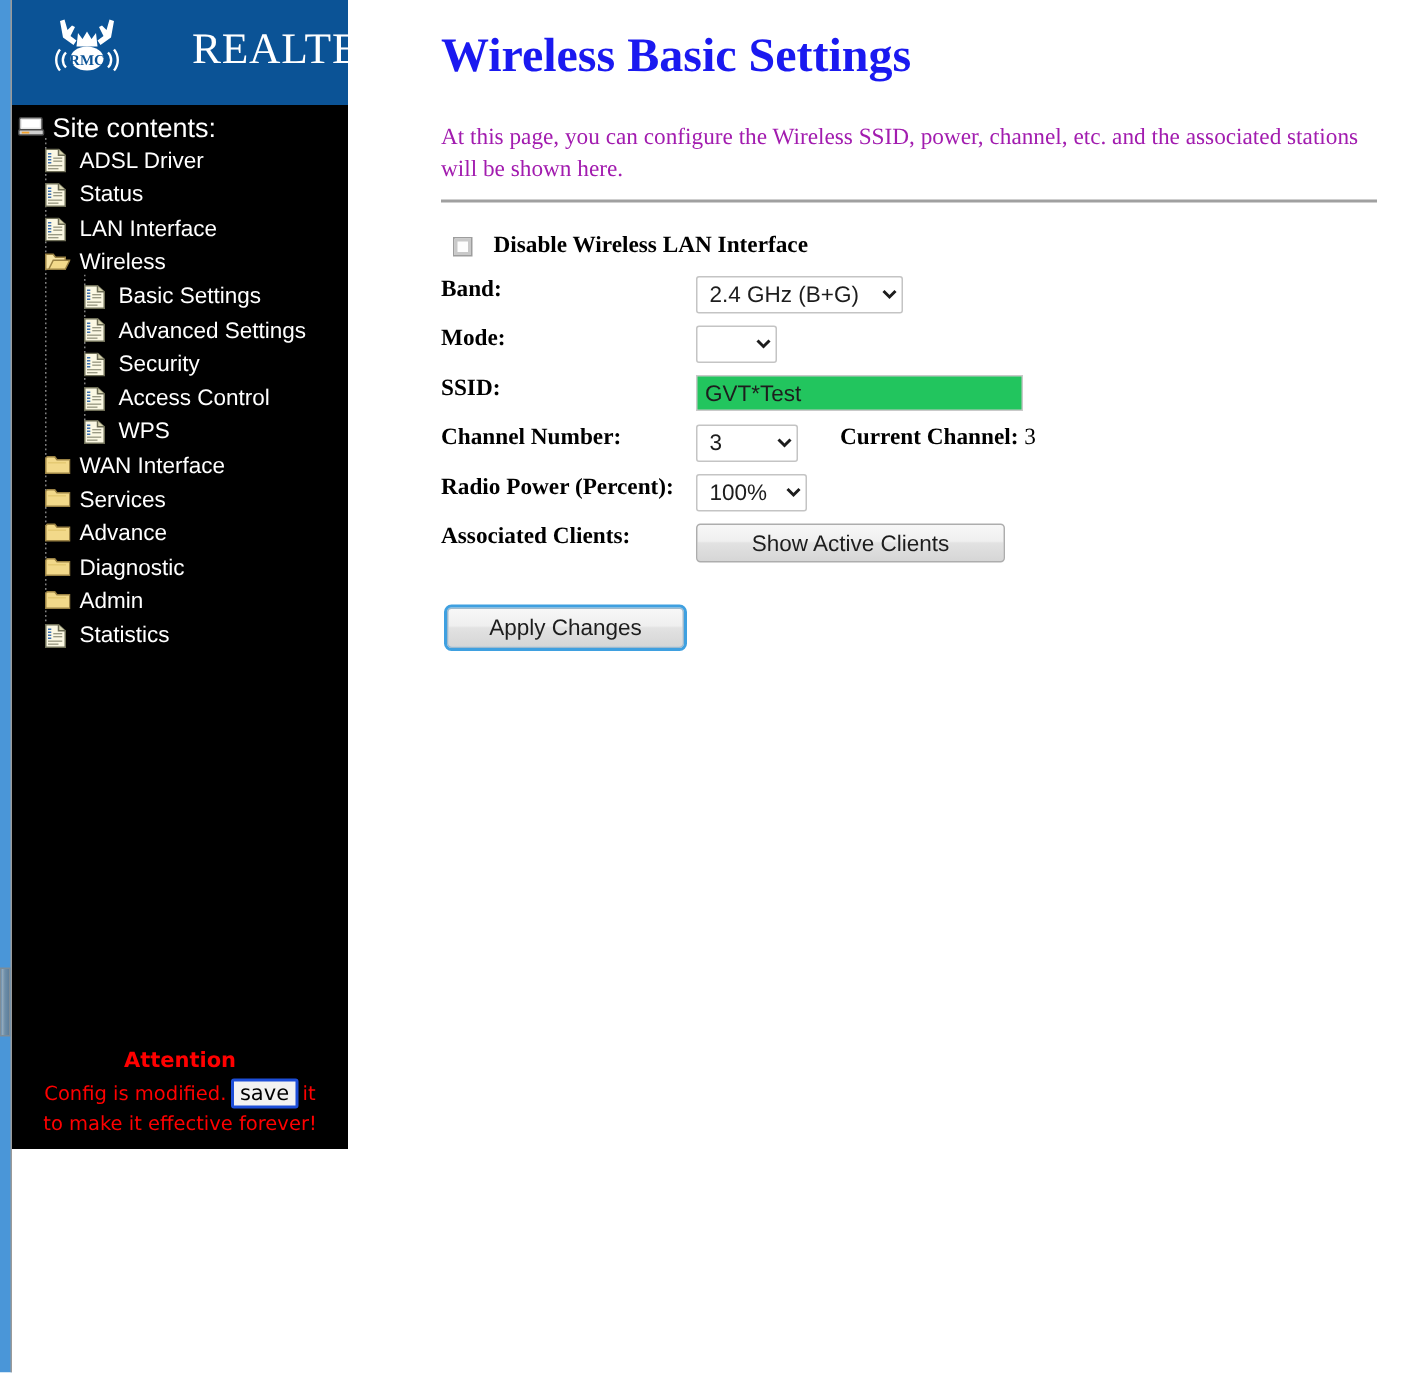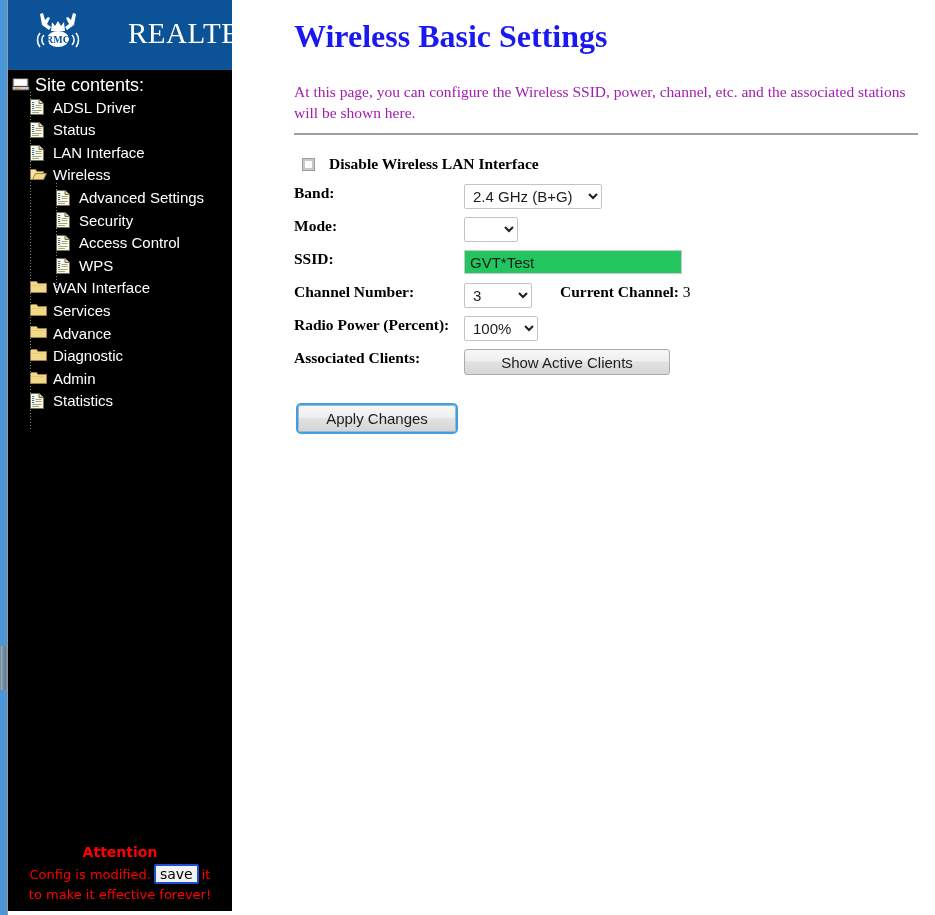--- a/index.html
+++ b/index.html
@@ -36,21 +36,21 @@
     border: 1px solid #7d8c97;
     box-sizing: border-box;
   }
 
   
   #sidebar {
     position: absolute;
     left: 8px;
     top: 0;
     width: 224px;
-    height: 911px;
+    height: 766px;
     background: #000000;
     overflow: hidden;
   }
   #logo-banner {
     height: 70px;
     background: #0b5396;
     position: relative;
   }
   #logo-inner {
     position: absolute;
@@ -422,20 +422,38 @@
             <rect x="2" y="3" width="2.2" height="1" fill="#3b6fb0"></rect>
             <rect x="2" y="5" width="2.2" height="1" fill="#3b6fb0"></rect>
             <rect x="2" y="7" width="2.2" height="1" fill="#3b6fb0"></rect>
             <rect x="2" y="9" width="2.2" height="1" fill="#3b6fb0"></rect>
             <rect x="5.5" y="6" width="6" height="0.9" fill="#9a9a84"></rect>
             <rect x="5.5" y="8" width="6" height="0.9" fill="#9a9a84"></rect>
             <rect x="2" y="11" width="9.5" height="0.9" fill="#9a9a84"></rect>
             <rect x="2" y="13" width="7" height="0.9" fill="#9a9a84"></rect>
           </svg>
         </span>
+        <span class="lbl">Basic Settings</span>
+      </div>
+      <div class="node lvl2">
+        <span class="hdash" style="left: 48px; width: 8px; top: 11px;"></span>
+        <span class="ico">
+          <svg width="14" height="16" viewBox="0 0 14 16">
+            <path d="M0.5 0.5 H9 L13.5 4.5 V15.5 H0.5 Z" fill="#fbf8e3" stroke="#6f6f58"></path>
+            <path d="M9 0.5 V4.5 H13.5" fill="#d8d5b0" stroke="#6f6f58"></path>
+            <rect x="2" y="3" width="2.2" height="1" fill="#3b6fb0"></rect>
+            <rect x="2" y="5" width="2.2" height="1" fill="#3b6fb0"></rect>
+            <rect x="2" y="7" width="2.2" height="1" fill="#3b6fb0"></rect>
+            <rect x="2" y="9" width="2.2" height="1" fill="#3b6fb0"></rect>
+            <rect x="5.5" y="6" width="6" height="0.9" fill="#9a9a84"></rect>
+            <rect x="5.5" y="8" width="6" height="0.9" fill="#9a9a84"></rect>
+            <rect x="2" y="11" width="9.5" height="0.9" fill="#9a9a84"></rect>
+            <rect x="2" y="13" width="7" height="0.9" fill="#9a9a84"></rect>
+          </svg>
+        </span>
         <span class="lbl">Advanced Settings</span>
       </div>
       <div class="node lvl2">
         <span class="hdash" style="left: 48px; width: 8px; top: 11px;"></span>
         <span class="ico">
           <svg width="14" height="16" viewBox="0 0 14 16">
             <path d="M0.5 0.5 H9 L13.5 4.5 V15.5 H0.5 Z" fill="#fbf8e3" stroke="#6f6f58"></path>
             <path d="M9 0.5 V4.5 H13.5" fill="#d8d5b0" stroke="#6f6f58"></path>
             <rect x="2" y="3" width="2.2" height="1" fill="#3b6fb0"></rect>
             <rect x="2" y="5" width="2.2" height="1" fill="#3b6fb0"></rect>

